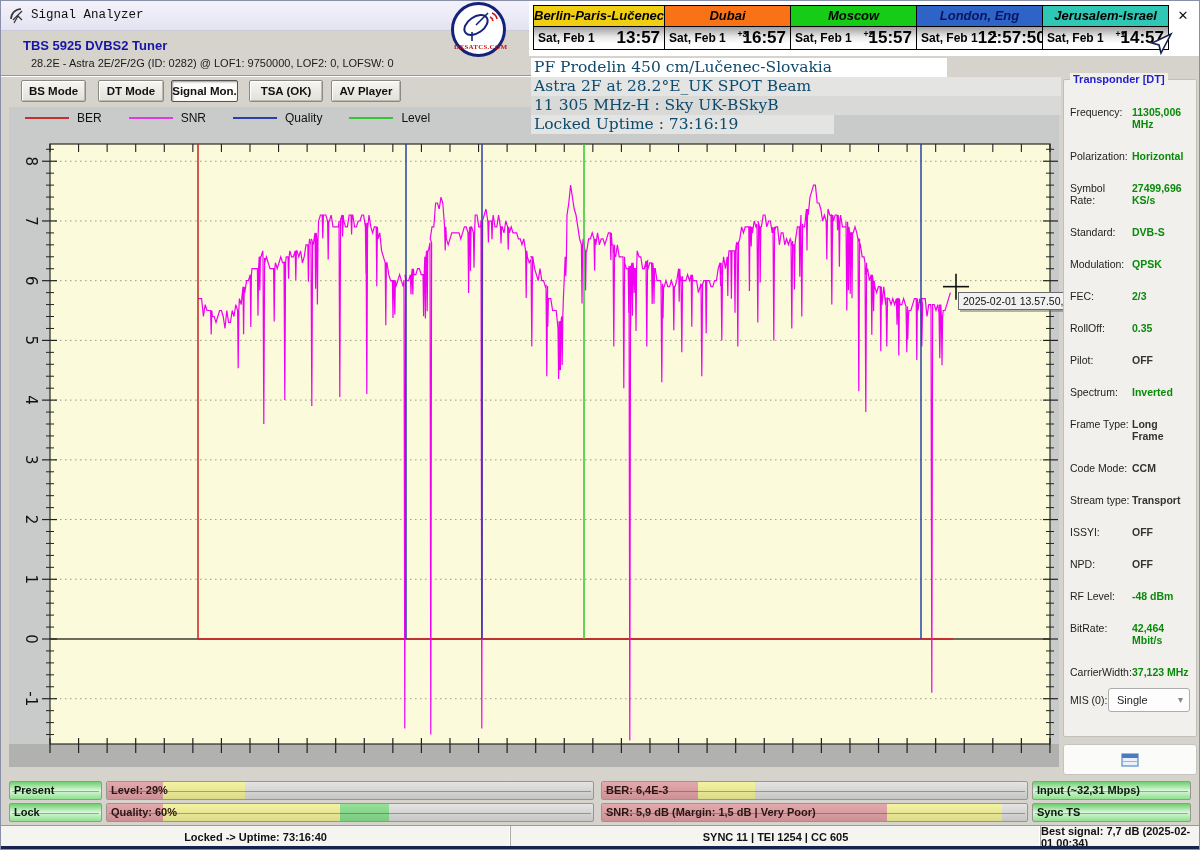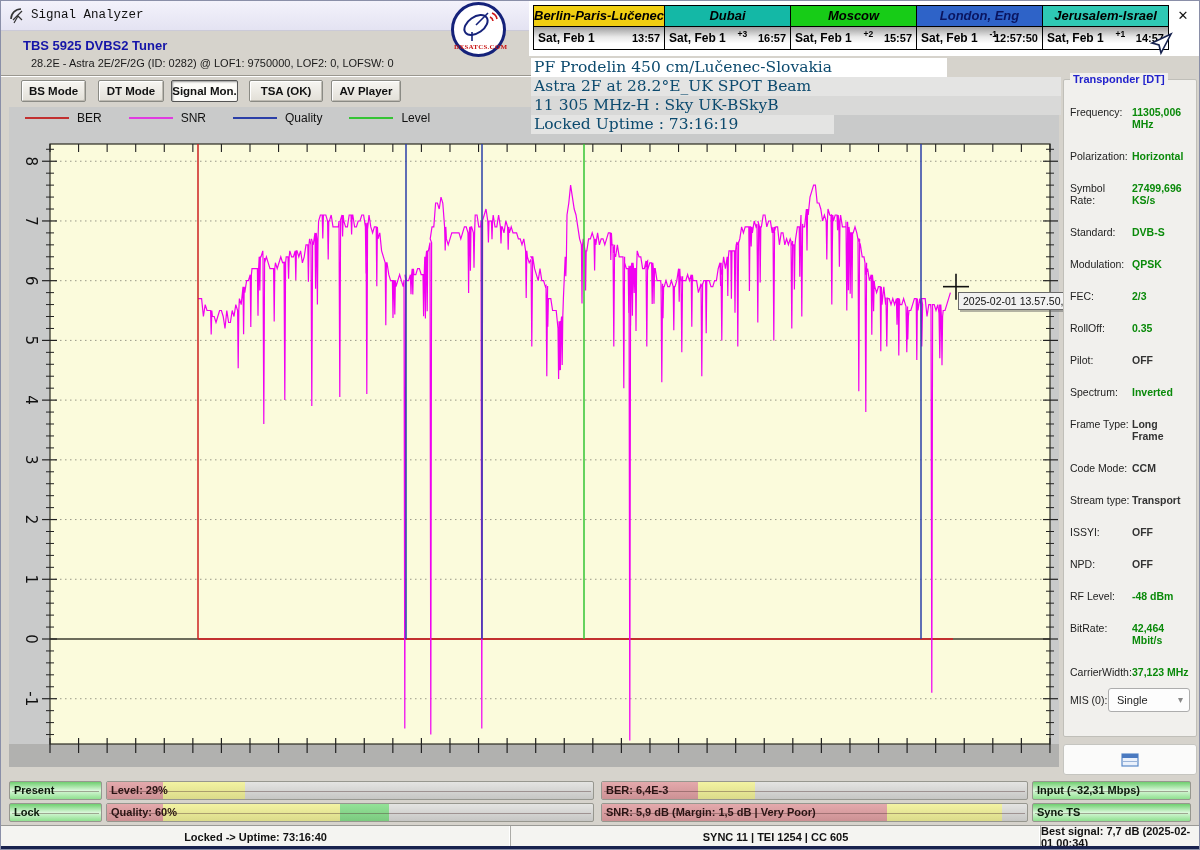--- a/index.html
+++ b/index.html
@@ -14,21 +14,21 @@
   #toppanel{position:absolute;left:528px;top:0;width:672px;height:55px;background:#FFFFFF;}
   #clockrow{position:absolute;left:532px;top:4px;width:636px;height:45px;display:flex;border:1.5px solid #000;box-sizing:border-box;}
   .clock{flex:1;display:flex;flex-direction:column;border-right:1.5px solid #000;box-sizing:border-box;}
   .clock:last-child{border-right:none;}
   .clock .hd{height:20px;border-bottom:1.5px solid #000;font-family:"Liberation Sans",sans-serif;
     font-weight:bold;font-style:italic;font-size:13px;text-align:center;line-height:20px;overflow:hidden;white-space:nowrap;}
   .clock .tm{flex:1;background:linear-gradient(180deg,#9E9E9E 0%,#E8E8E8 45%,#FFFFFF 75%);
     display:flex;align-items:center;font-weight:bold;font-size:12px;color:#000;padding:0 4px;position:relative;}
   .clock .tm .dt{flex:none;}
   .clock .tm .ofs{position:absolute;left:58%;top:2px;font-size:8.5px;}
-  .clock .tm .tv{margin-left:auto;font-size:11px;}
+  .clock .tm .tv{margin-left:auto;font-size:17px;}
   #close-x{position:absolute;left:1172px;top:7px;width:20px;height:18px;text-align:center;font-size:13px;color:#111;cursor:default;}
   #cursor-arrow{position:absolute;left:1146px;top:30px;}
   
   #logo{position:absolute;left:450px;top:1px;width:55px;height:55px;border-radius:50%;
     border:3px solid #15227A;background:#fff;box-sizing:border-box;}
   #logo .lt{position:absolute;left:0;right:0;bottom:3px;text-align:center;font-size:7px;font-weight:bold;
     color:#C81414;font-family:"Liberation Serif",serif;letter-spacing:.2px;}
   
   #tuner-name{position:absolute;left:22px;top:37px;font-size:13px;font-weight:bold;color:#1515A8;}
   #tuner-details{position:absolute;left:30px;top:56px;font-size:11px;color:#1A1A1A;}
@@ -97,21 +97,21 @@
   <div id="clockrow">
       <div class="clock">
         <div class="hd" style="background: rgb(240, 206, 18); color: rgb(0, 0, 0);">Berlin-Paris-Lučenec</div>
         <div class="tm">
           <span class="dt">Sat, Feb 1</span>
           <span class="ofs"></span>
           <span class="tv">13:57</span>
         </div>
       </div>
       <div class="clock">
-        <div class="hd" style="background: #14b8a6; color: rgb(0, 0, 0);">Dubai</div>
+        <div class="hd" style="background: #f97316; color: rgb(0, 0, 0);">Dubai</div>
         <div class="tm">
           <span class="dt">Sat, Feb 1</span>
           <span class="ofs">+3</span>
           <span class="tv">16:57</span>
         </div>
       </div>
       <div class="clock">
         <div class="hd" style="background: rgb(23, 204, 23); color: rgb(0, 0, 0);">Moscow</div>
         <div class="tm">
           <span class="dt">Sat, Feb 1</span>

